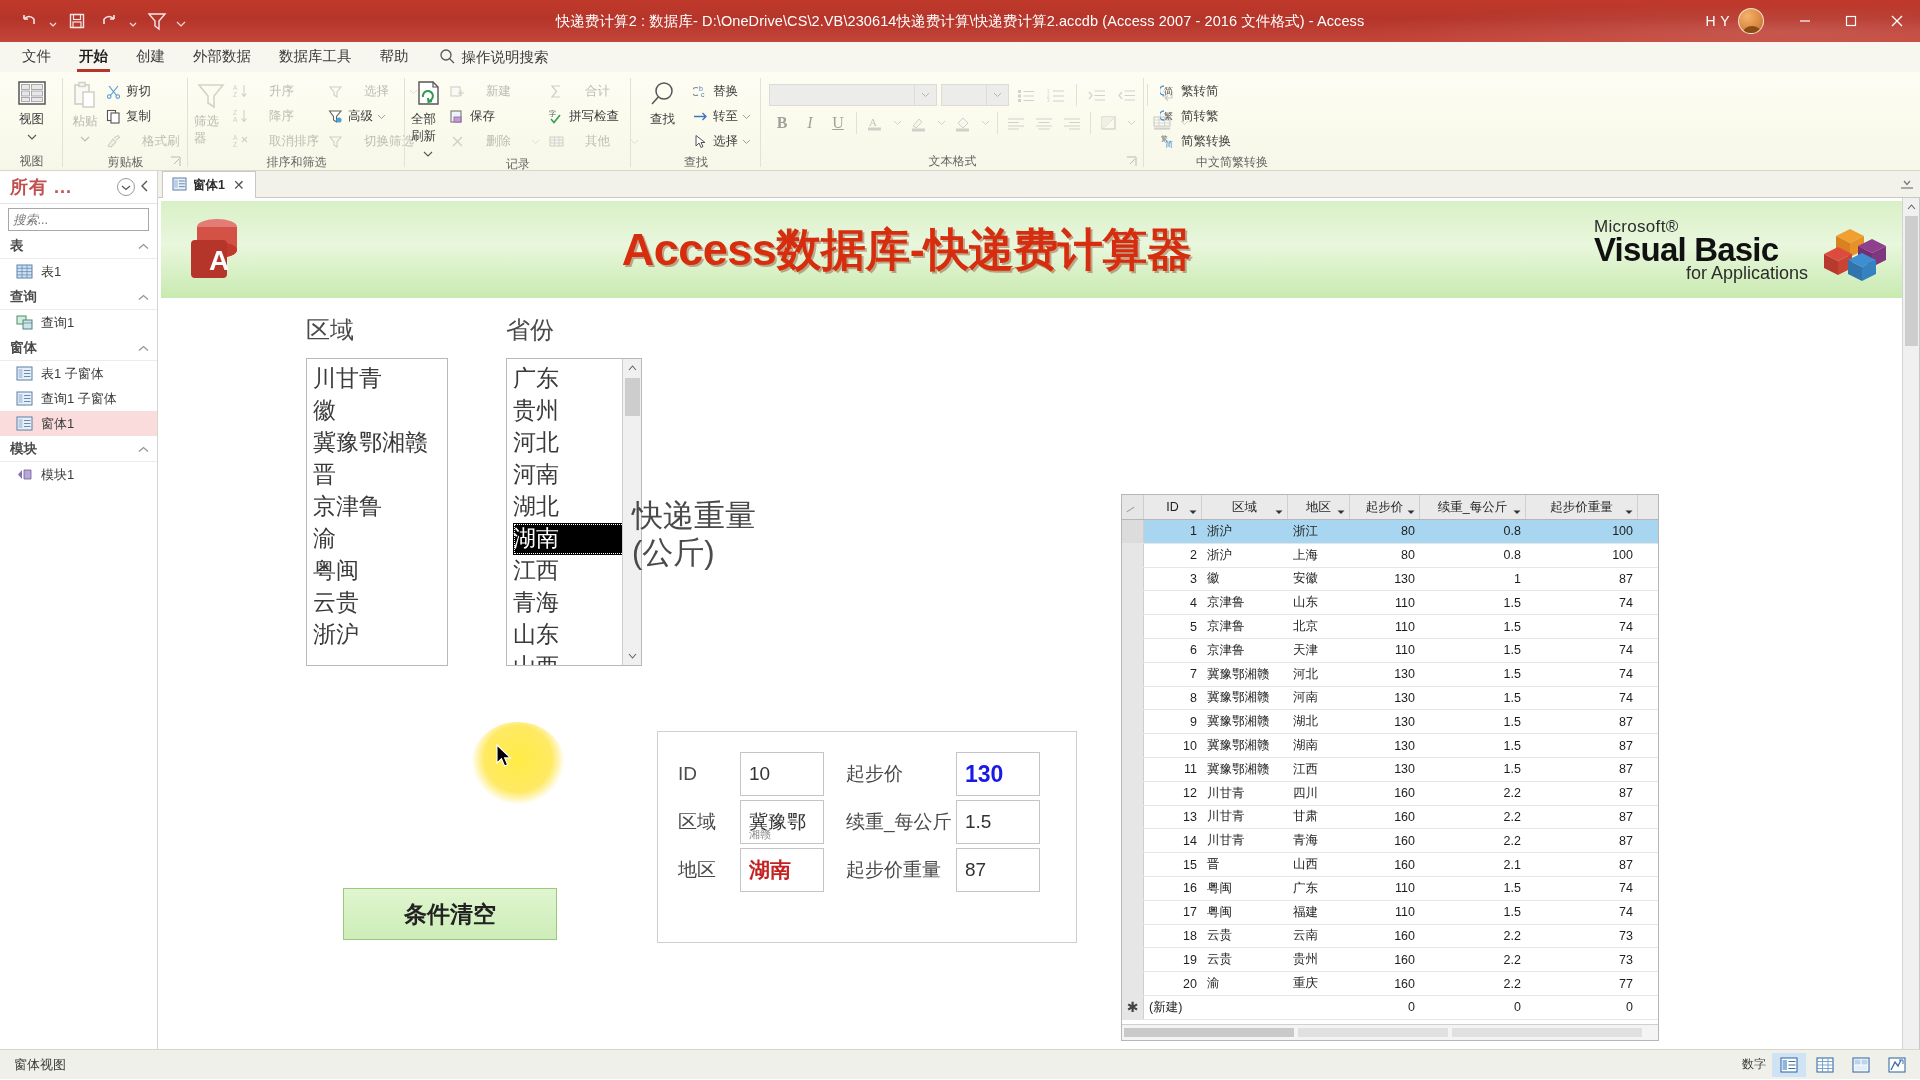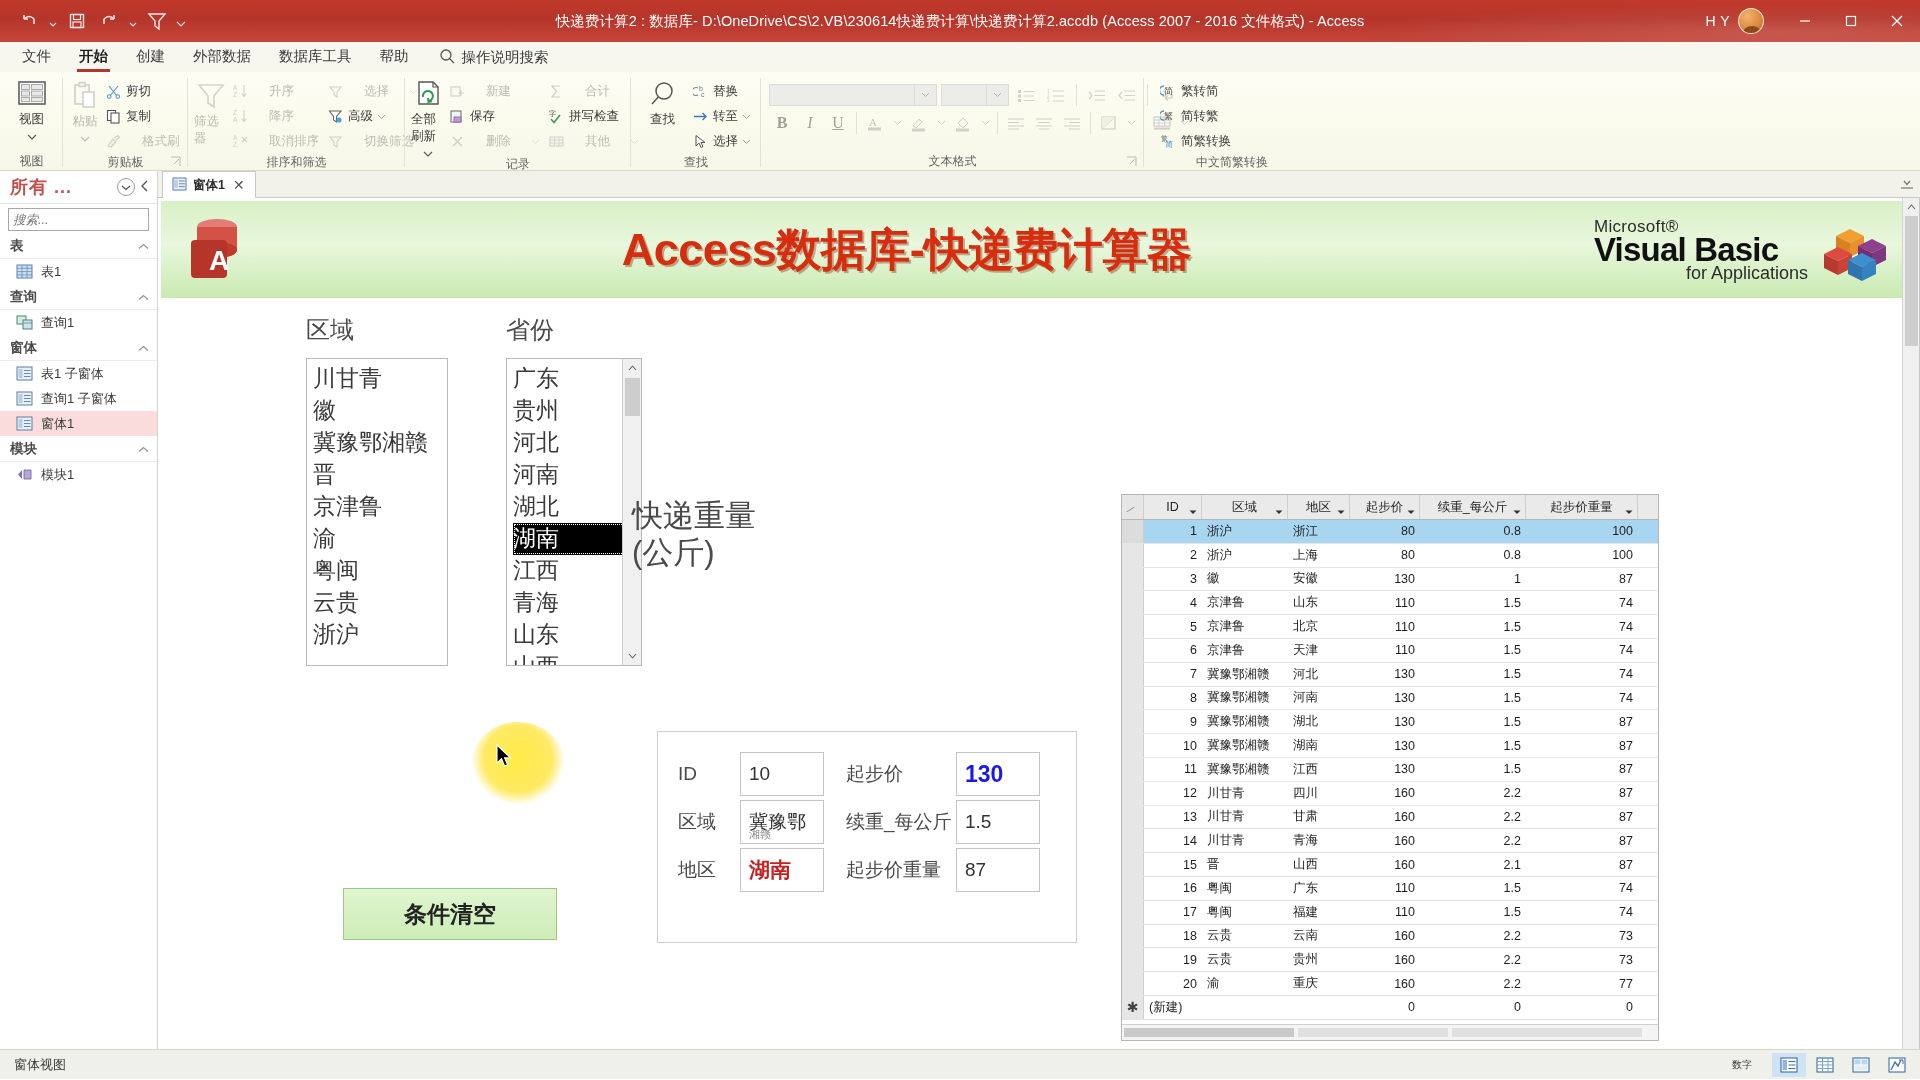--- a/index.html
+++ b/index.html
@@ -247,21 +247,21 @@
     display:flex; flex-direction:column; align-items:center;
   }
   .fvs-arrow{height:17px;width:17px;display:flex;align-items:center;justify-content:center;}
   .fvs-thumb{width:13px;height:130px;background:#cdcdcd;margin-top:1px;}
   
   .statusbar{
     height:30px; width:1920px; background:#f0f0ea; border-top:1px solid #d5d5cc;
     display:flex; align-items:center; padding:0 6px 0 14px; font-size:13px; color:#3b3b3b;gap:24px;
   }
   .sb-right{ margin-left:auto; display:flex; align-items:center; gap:2px;}
-  .sb-mode{ font-size:10px; margin-right:18px;}
+  .sb-mode{ font-size:12px; margin-right:4px;}
   .viewbtn{ width:34px;height:24px;display:flex;align-items:center;justify-content:center;}
   .viewbtn.on{ background:#cfe3f5; }
   
   .cursor-glow{
     position:absolute; left:314px; top:524px; width:92px; height:82px; border-radius:50%;
     background:radial-gradient(ellipse at 50% 45%, rgba(255,235,60,.95) 0%, rgba(255,225,40,.72) 52%, rgba(255,220,30,0) 72%);
     pointer-events:none;
   }
   .cursor-arrow{ position:absolute; left:338px; top:546px; pointer-events:none; }
 </style>

